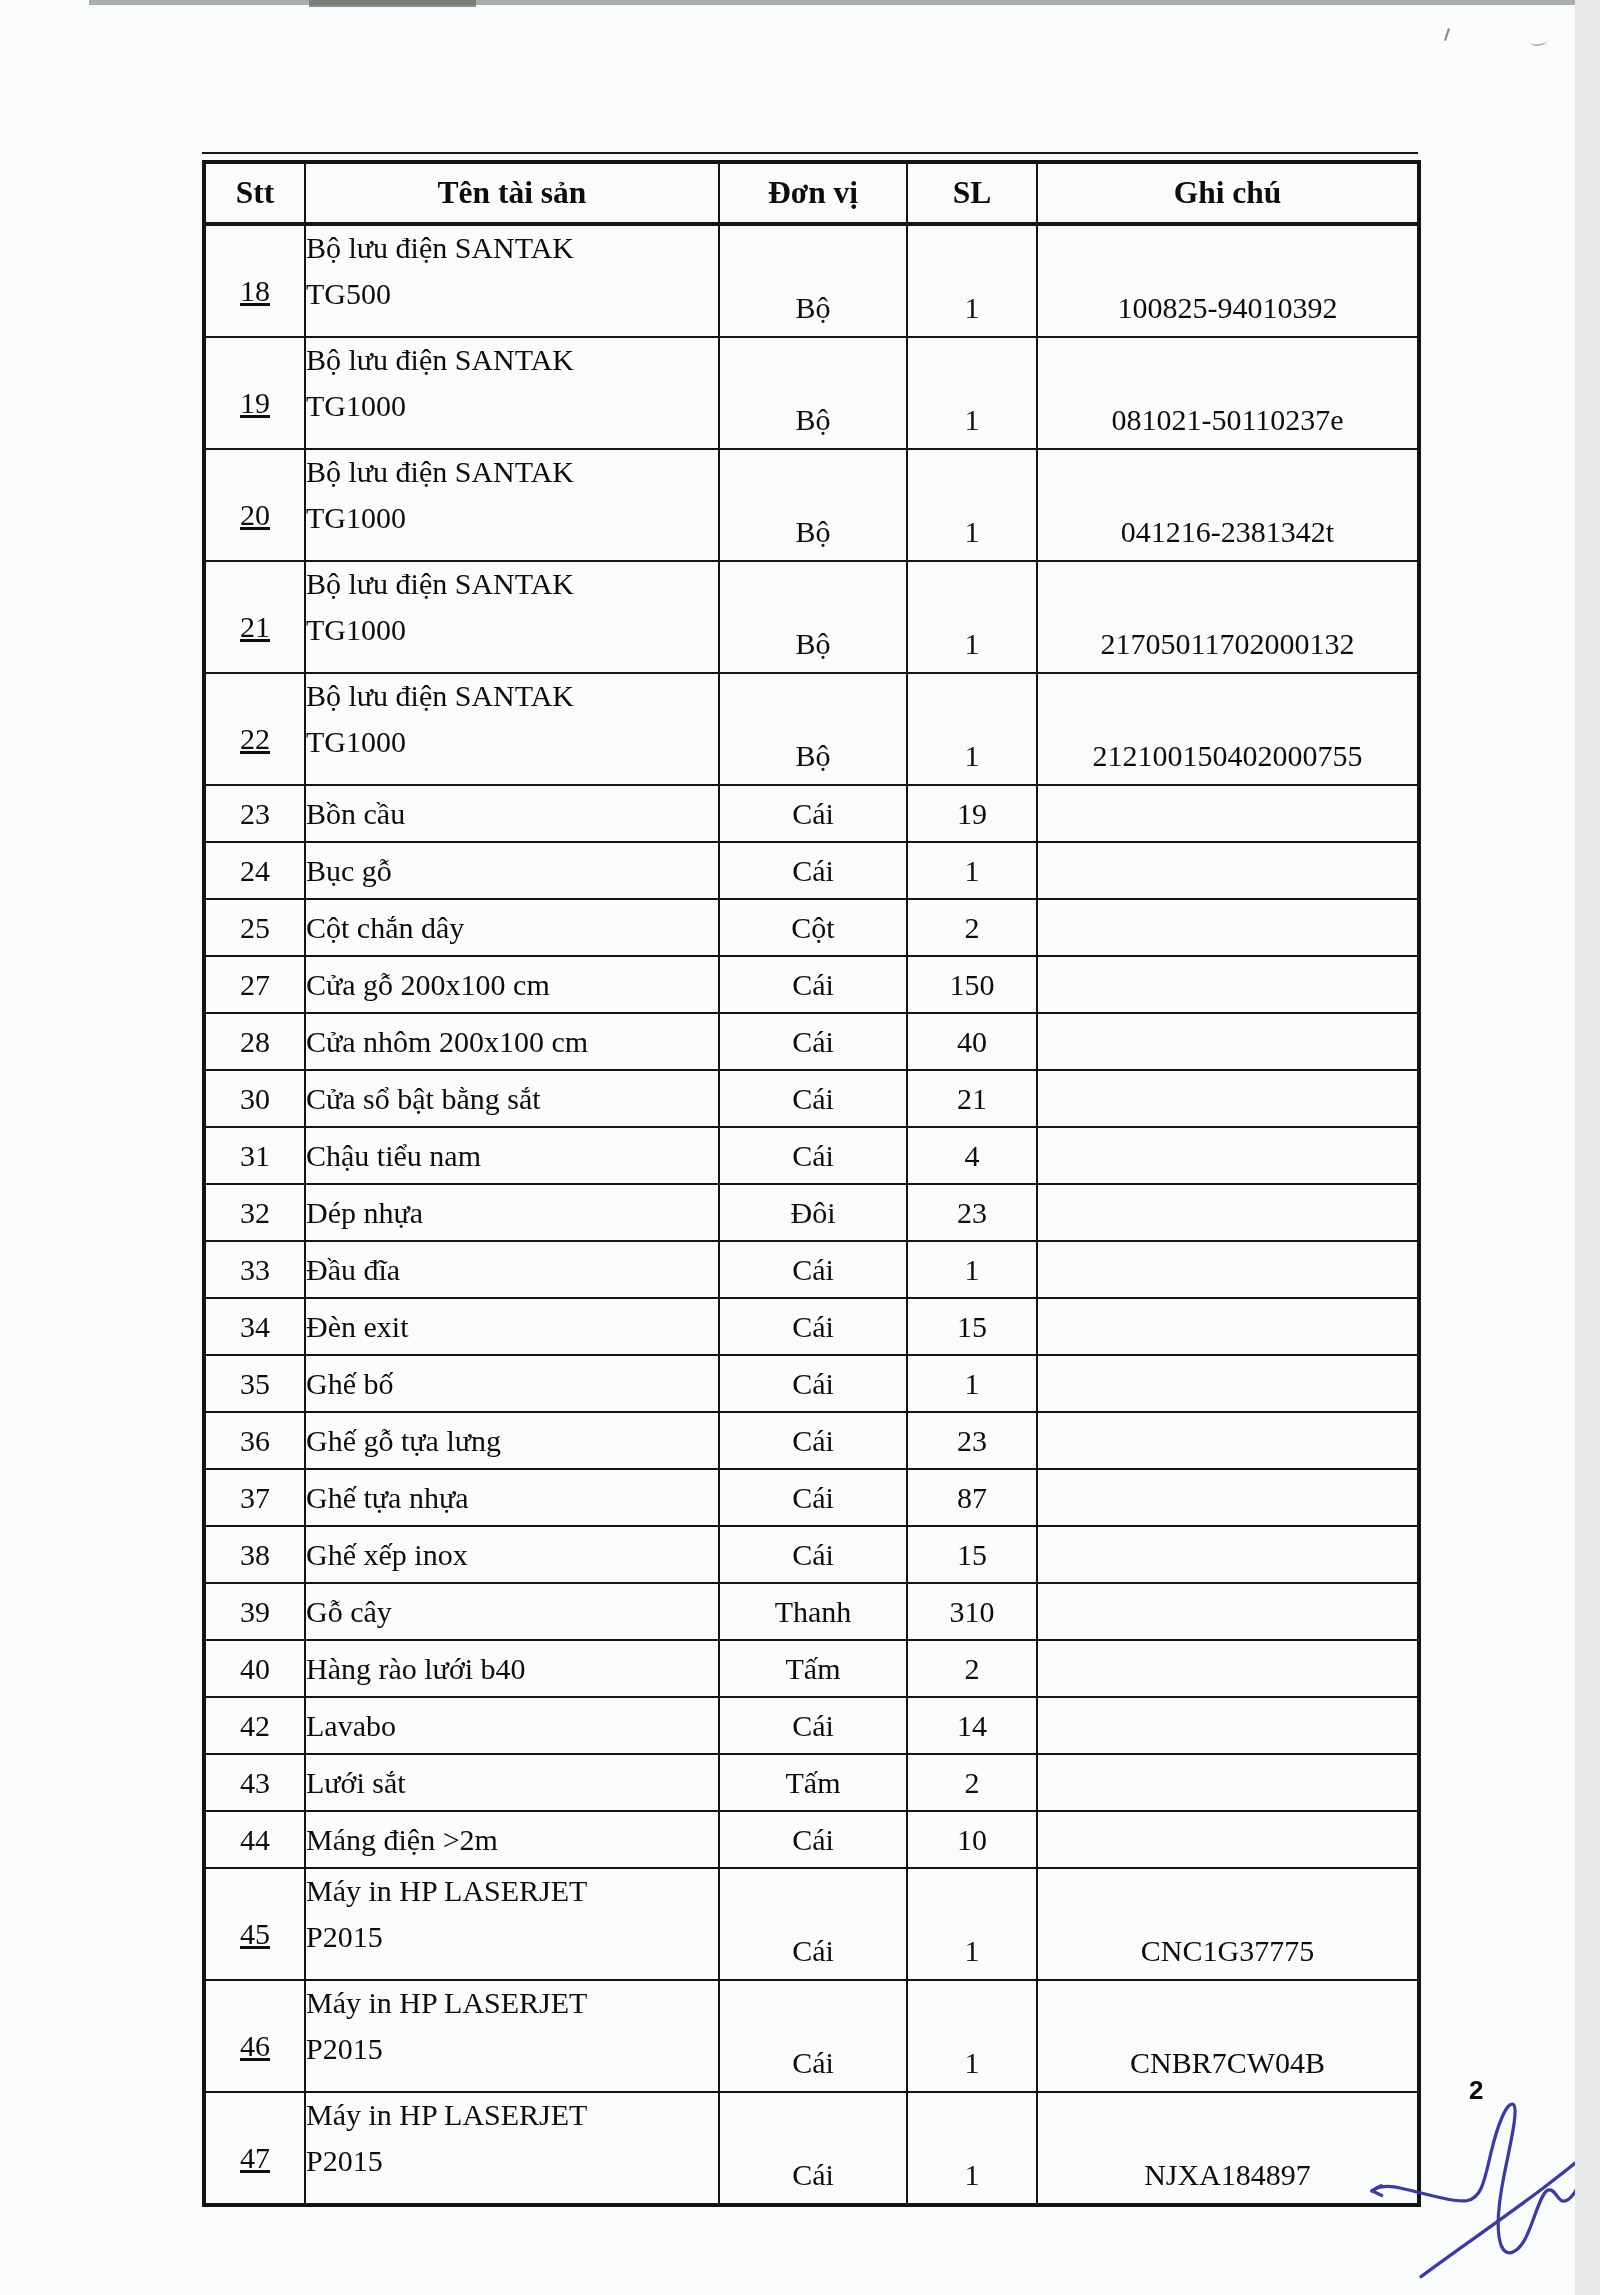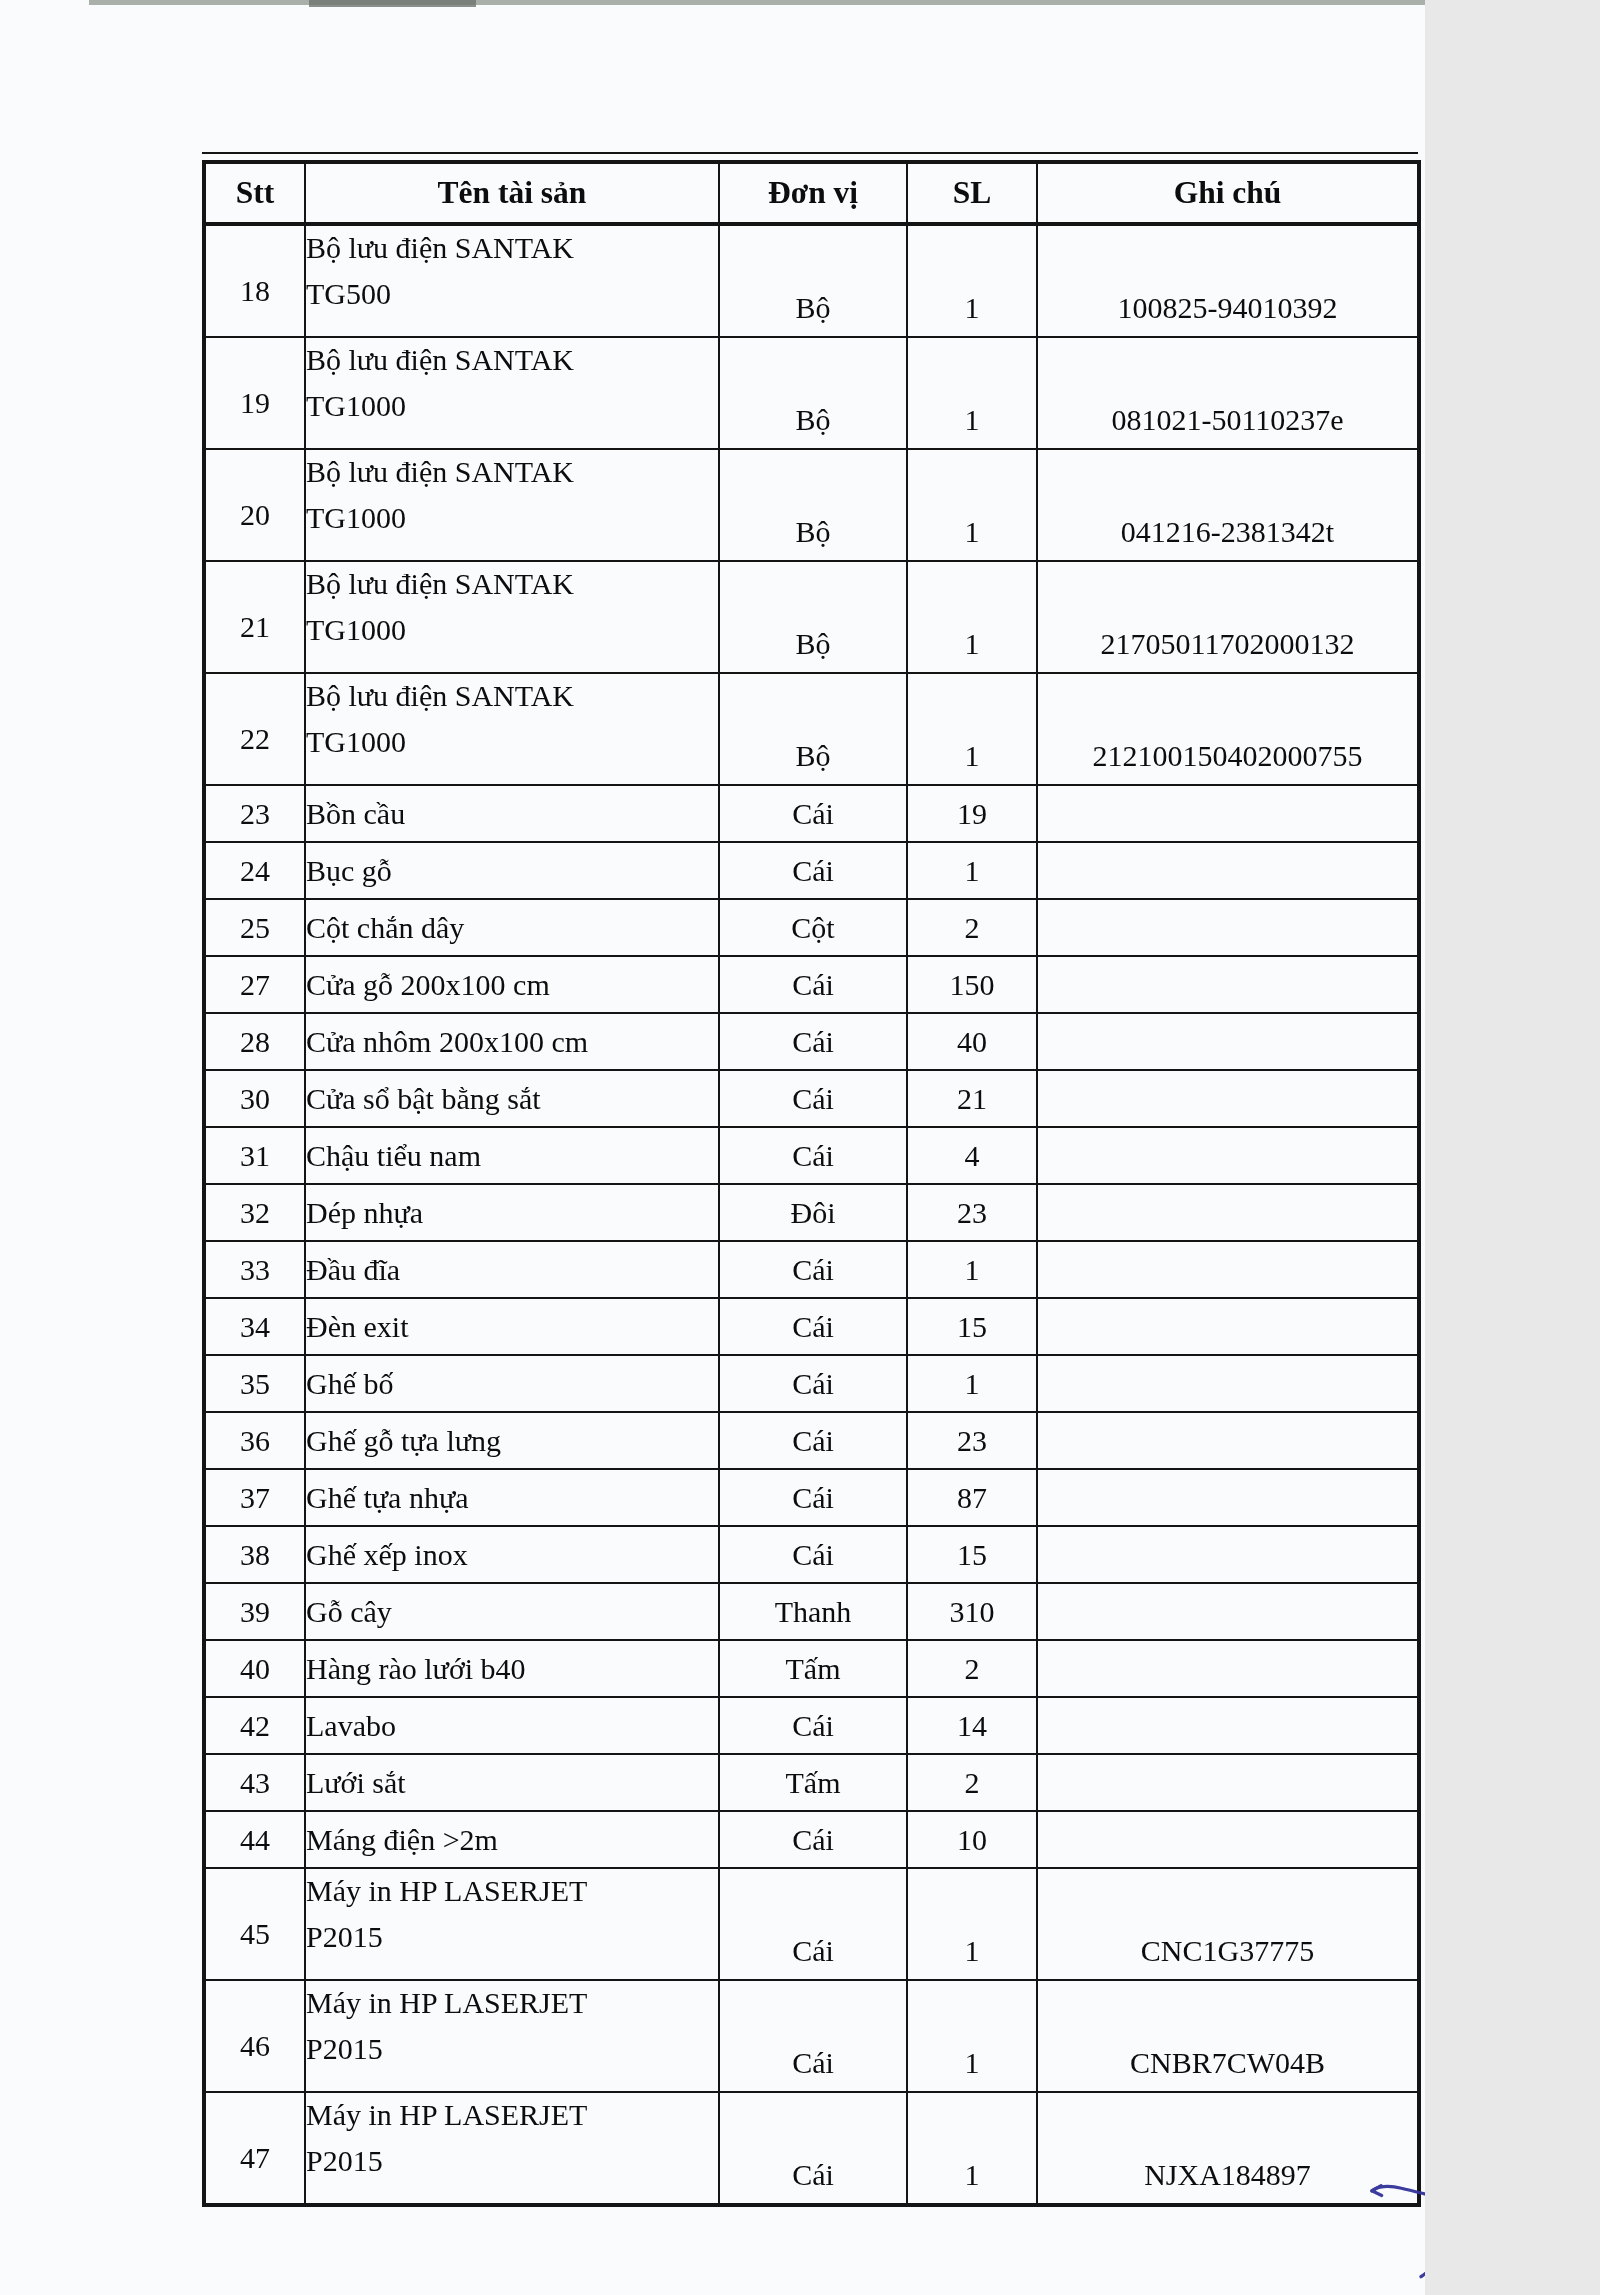--- a/index.html
+++ b/index.html
@@ -1,18 +1,18 @@
 <!DOCTYPE html>
 <html style="font-size:10.5px"><head>
 <meta charset="utf-8">
 <style>
   html,body{margin:0;padding:0;background:#e8e8e8;}
   .page{
     position:relative;
-    width:1425px;height:2295px;
+    width:1575px;height:2295px;
     background:#fafbfd;
     overflow:hidden;
     font-family:"Liberation Serif","DejaVu Serif",serif;
     color:#0d0d0d;
   }
   
   .scan-strip{position:absolute;top:0;left:89px;width:1512px;height:4.6px;background:#9aa29b;opacity:.85;}
   .scan-strip-dark{position:absolute;top:0;left:309px;width:167px;height:6.6px;background:#6e766e;opacity:.8;}
   .mark-tick{position:absolute;left:1446px;top:27.6px;width:2px;height:13px;background:#555;transform:rotate(18deg);opacity:.7;}
   .mark-wave{position:absolute;left:1530px;top:37px;width:17px;height:6.6px;border-bottom:2px solid #777;border-radius:50%;transform:rotate(-6deg);opacity:.55;}
@@ -33,21 +33,21 @@
     height:58px;font-weight:bold;font-size:31.5px;text-align:center;vertical-align:middle;
     border-bottom:4.6px solid #141414;
   }
   tr.single td{height:55px;vertical-align:middle;}
   tr.tall td{height:83px;margin-top:48px;}
   td.c-stt{text-align:center;}
   td.c-name{text-align:left;padding-left:7.9px;padding-right:3.9px;}
   td.c-unit{text-align:center;}
   td.c-qty{text-align:center;}
   td.c-note{text-align:center;padding-left:9.2px;padding-right:3.9px;}
-  tr.tall td.c-stt{vertical-align:bottom;padding-bottom:27px;}
+  tr.tall td.c-stt{vertical-align:bottom;padding-bottom:27px;text-decoration:underline;}
   tr.tall td.c-name{vertical-align:top;padding-top:2.6px;}
   tr.tall td.c-name .nline{display:block;}
   tr.tall td.c-name .nline2{margin-top:9.2px;}
   tr.tall td.c-unit,tr.tall td.c-qty,tr.tall td.c-note{vertical-align:bottom;padding-bottom:9.2px;}
 
   
   .page-number{position:absolute;left:1469px;top:2075px;font-size:26px;font-weight:bold;font-family:"Liberation Sans","DejaVu Sans",sans-serif;}
   .signature{position:absolute;left:1339px;top:2088px;width:261px;height:207px;}
 </style>
 </head>

